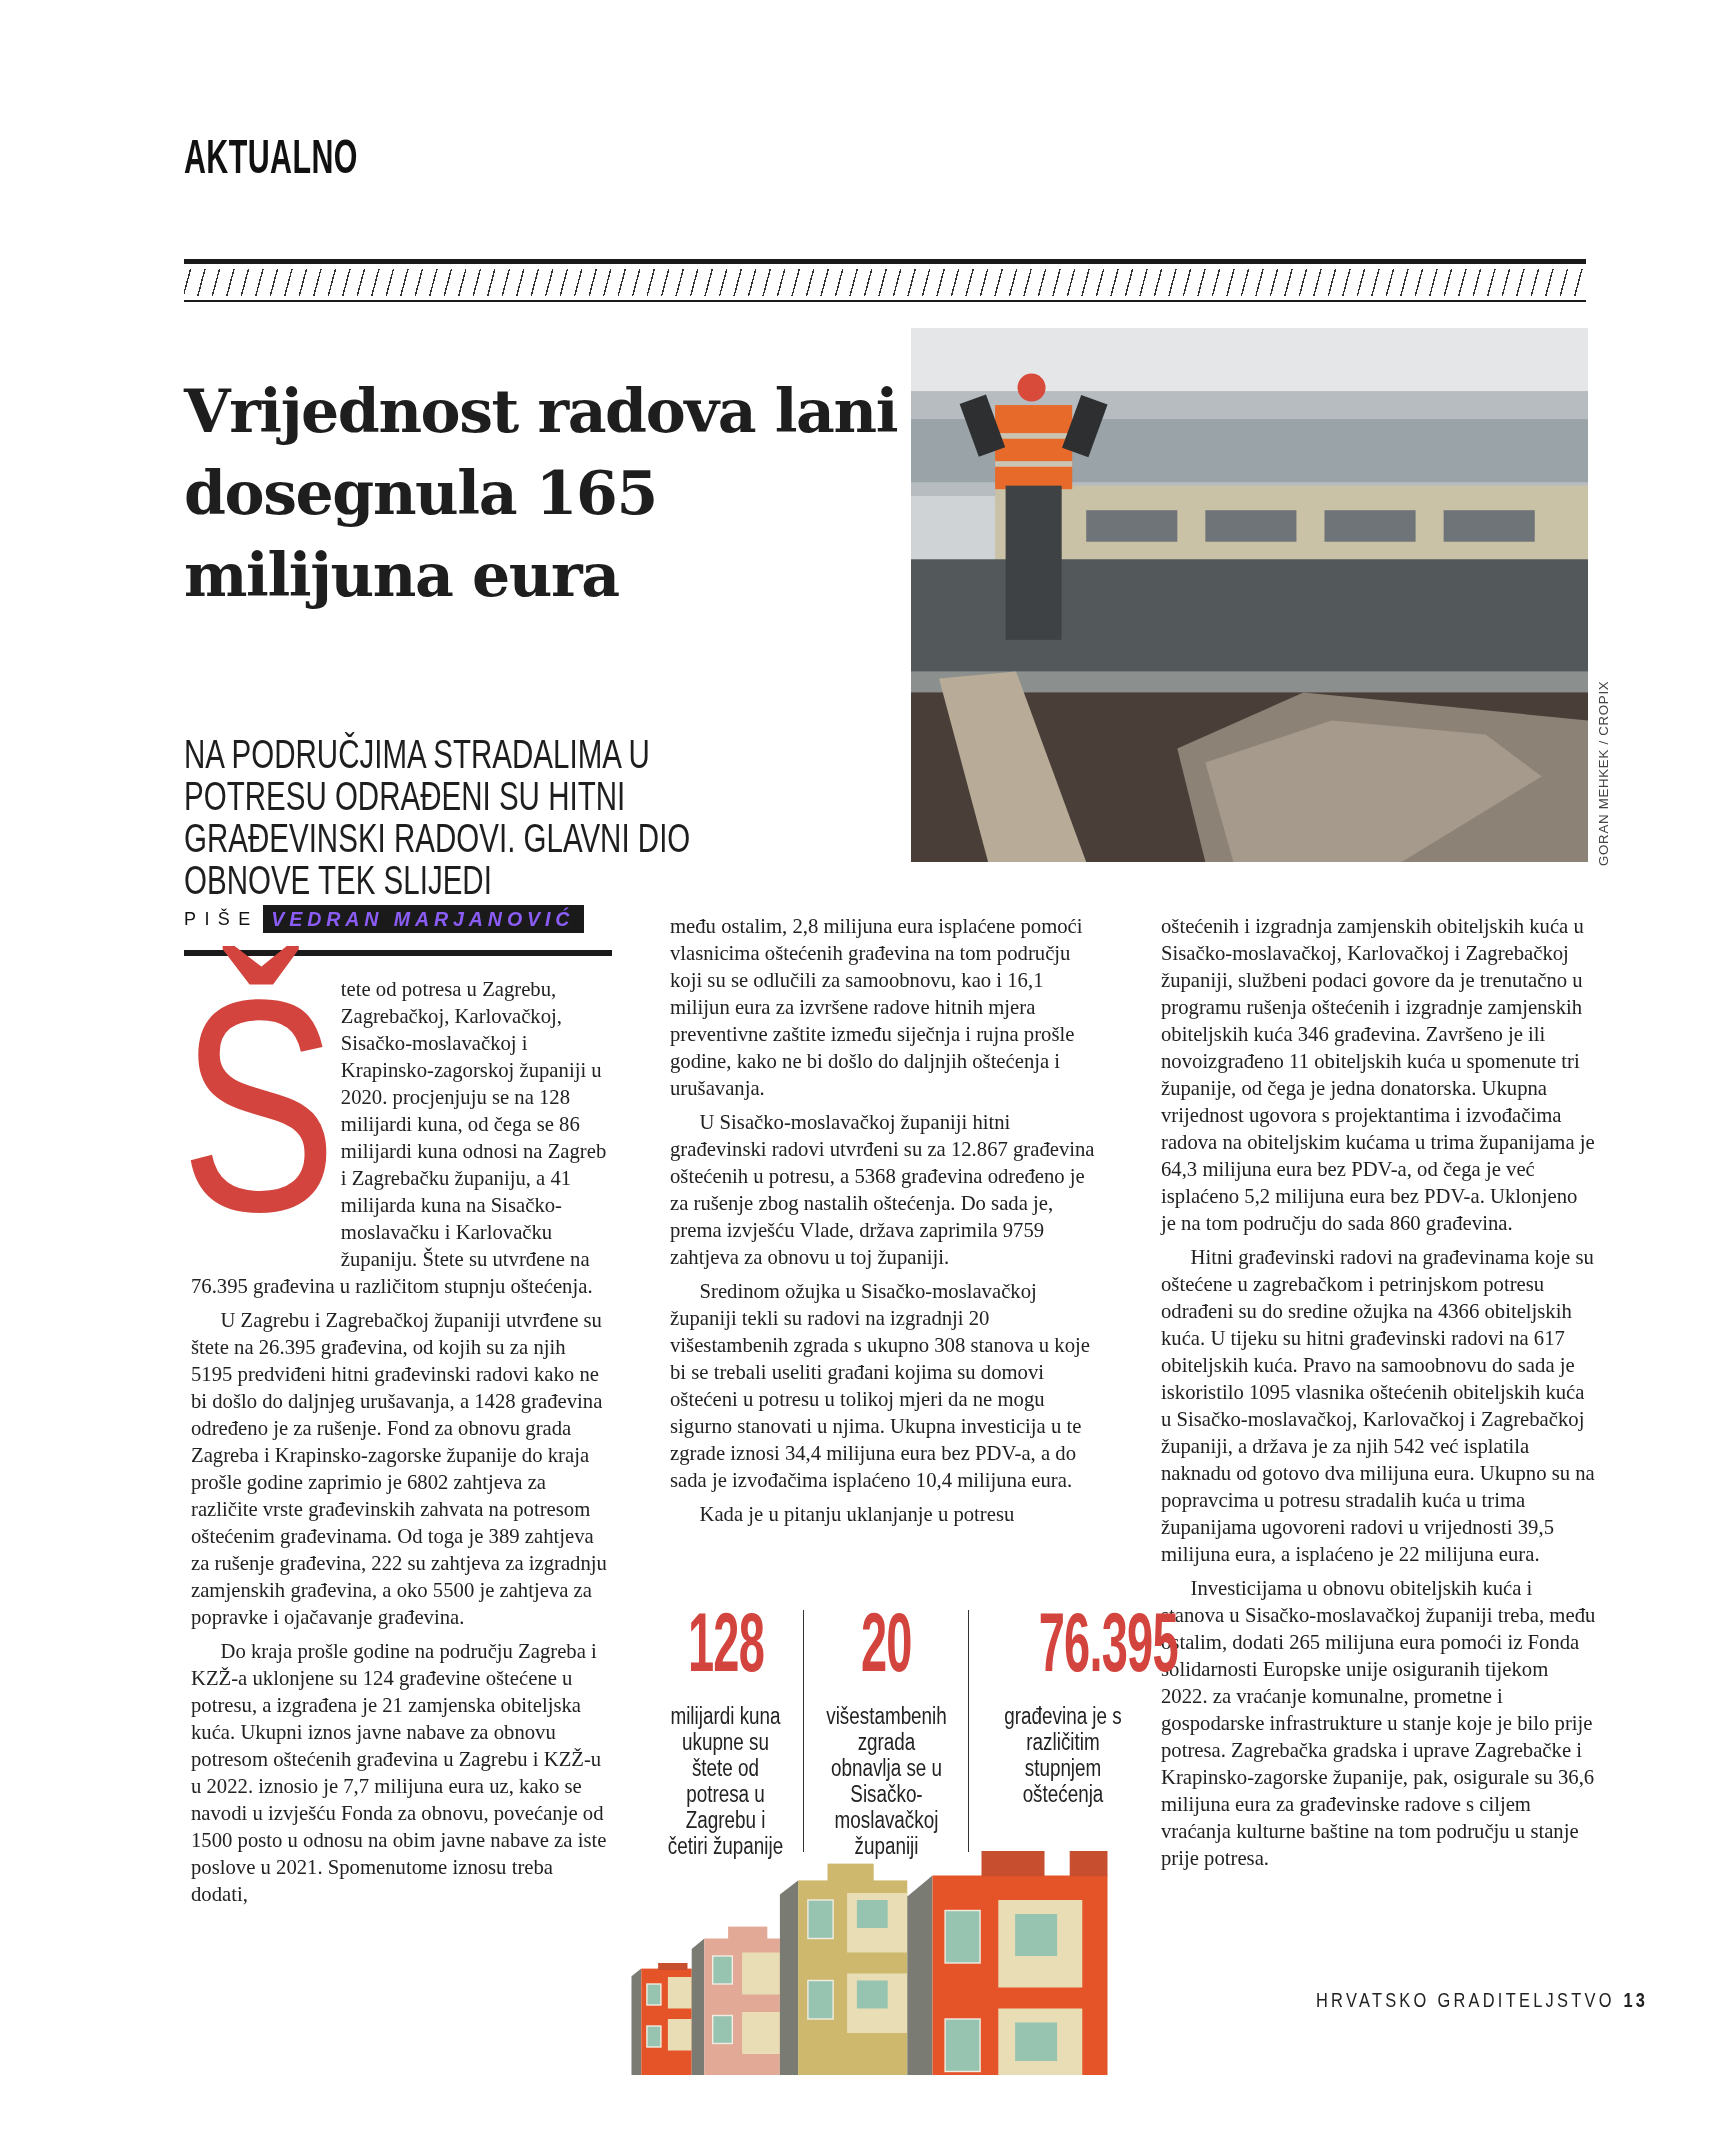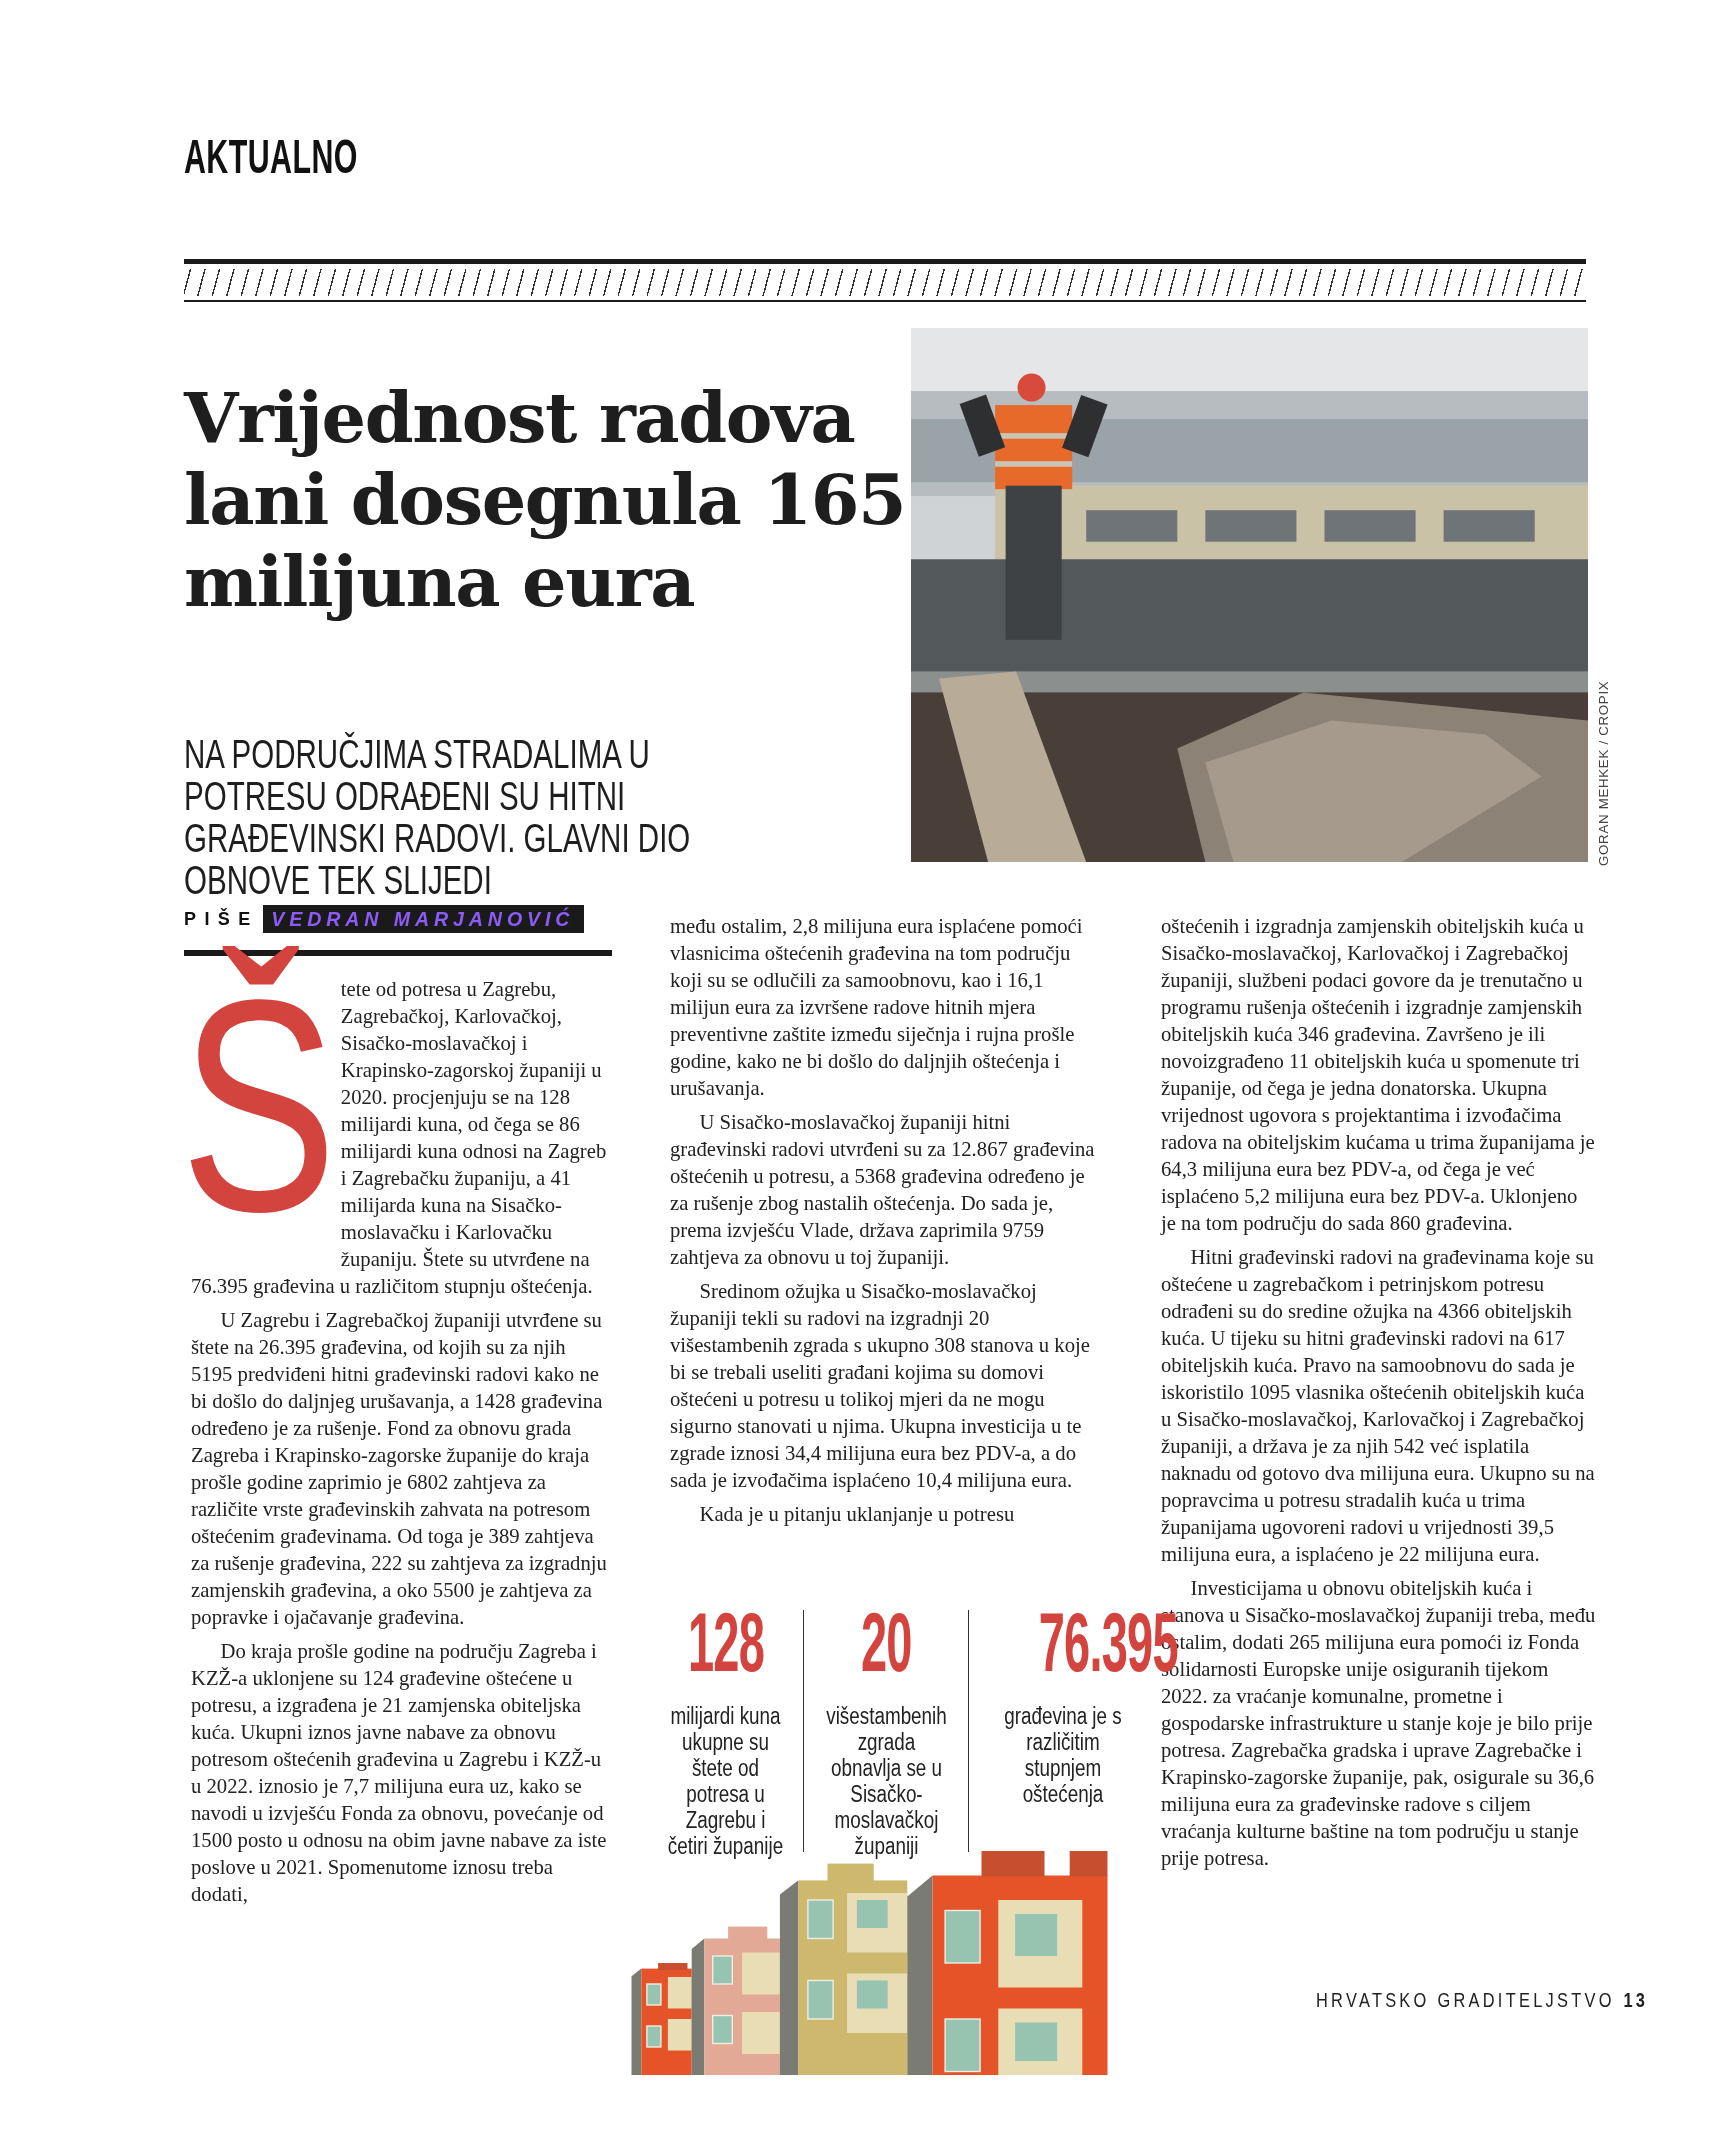--- a/index.html
+++ b/index.html
@@ -3,29 +3,29 @@
 <meta charset="utf-8">
 <style>
   html, body { margin: 0; padding: 0; background: #ffffff; }
   body { width: 1723px; height: 2151px; position: relative; overflow: hidden; color: #1e1e1e; }
   .section-label { position: absolute; left: 184px; top: 128px; font-family: "Liberation Sans", sans-serif; font-weight: bold; font-size: 49px; letter-spacing: 0.7px; transform: scaleX(0.62); transform-origin: left top; color: #111; }
   .rule-thick { position: absolute; left: 184px; top: 259px; width: 1402px; height: 4.9px; background: #1a1a1a; }
   .hatch { position: absolute; left: 184px; top: 269px; width: 1402px; height: 27px;
     background: repeating-linear-gradient(105deg, transparent 0px, transparent 5.6px, #333 5.6px, #333 7px, transparent 7px, transparent 14px); }
   .rule-thin { position: absolute; left: 184px; top: 300px; width: 1402px; height: 2.1px; background: #1a1a1a; }
 
-  .headline { position: absolute; left: 184px; top: 330px; width: 722px; font-family: "DejaVu Serif", serif; font-weight: bold; font-size: 70px; line-height: 82px; color: #1e1e1e; letter-spacing: -1.4px; }
+  .headline { position: absolute; left: 184px; top: 330px; width: 722px; font-family: "DejaVu Serif", serif; font-weight: bold; font-size: 60px; line-height: 82px; color: #1e1e1e; letter-spacing: -1.4px; }
   .deck { position: absolute; left: 184px; top: 733px; width: 806px; font-family: "Liberation Sans", sans-serif; font-size: 41px; line-height: 42px; color: #1e1e1e; transform: scaleX(0.72); transform-origin: left top; text-transform: uppercase; }
 
   .photo { position: absolute; left: 911px; top: 328px; width: 677px; height: 534px; overflow: hidden; background: #cfd3d6; }
   .photo svg { width: 100%; height: 100%; display: block; }
   .credit { position: absolute; left: 1596px; top: 866px; font-family: "Liberation Sans", sans-serif; font-size: 13.3px; color: #444; transform: rotate(-90deg); transform-origin: left top; letter-spacing: 0.7px; white-space: nowrap; }
 
   .byline { position: absolute; left: 184px; top: 905px; height: 28px; display: flex; align-items: center; }
-  .byline-label { font-family: "Liberation Sans", sans-serif; font-weight: bold; font-size: 18px; letter-spacing: 8.4px; color: #111; margin-right: 4.2px; }
+  .byline-label { font-family: "Liberation Sans", sans-serif; font-weight: normal; font-size: 18px; letter-spacing: 8.4px; color: #111; margin-right: 4.2px; }
   .byline-name { background: #1a1a1a; color: #8b5cf6; font-family: "Liberation Sans", sans-serif; font-weight: bold; font-style: italic; font-size: 19.6px; letter-spacing: 4.9px; padding: 2.8px 9.8px 2.8px 8.4px; }
   .byline-rule { position: absolute; left: 184px; top: 950px; width: 428px; height: 5.6px; background: #1a1a1a; }
 
   .col { position: absolute; font-family: "Liberation Serif", serif; font-size: 20.7px; line-height: 27px; color: #222; }
   .col p { margin: 7px; text-indent: 29.5px; }
   .col p.noindent { text-indent: 0; }
   .col1 { left: 184px; top: 969px; width: 435px; }
   .col2 { left: 663px; top: 906px; width: 449px; }
   .col3 { left: 1154px; top: 906px; width: 449px; }
 

